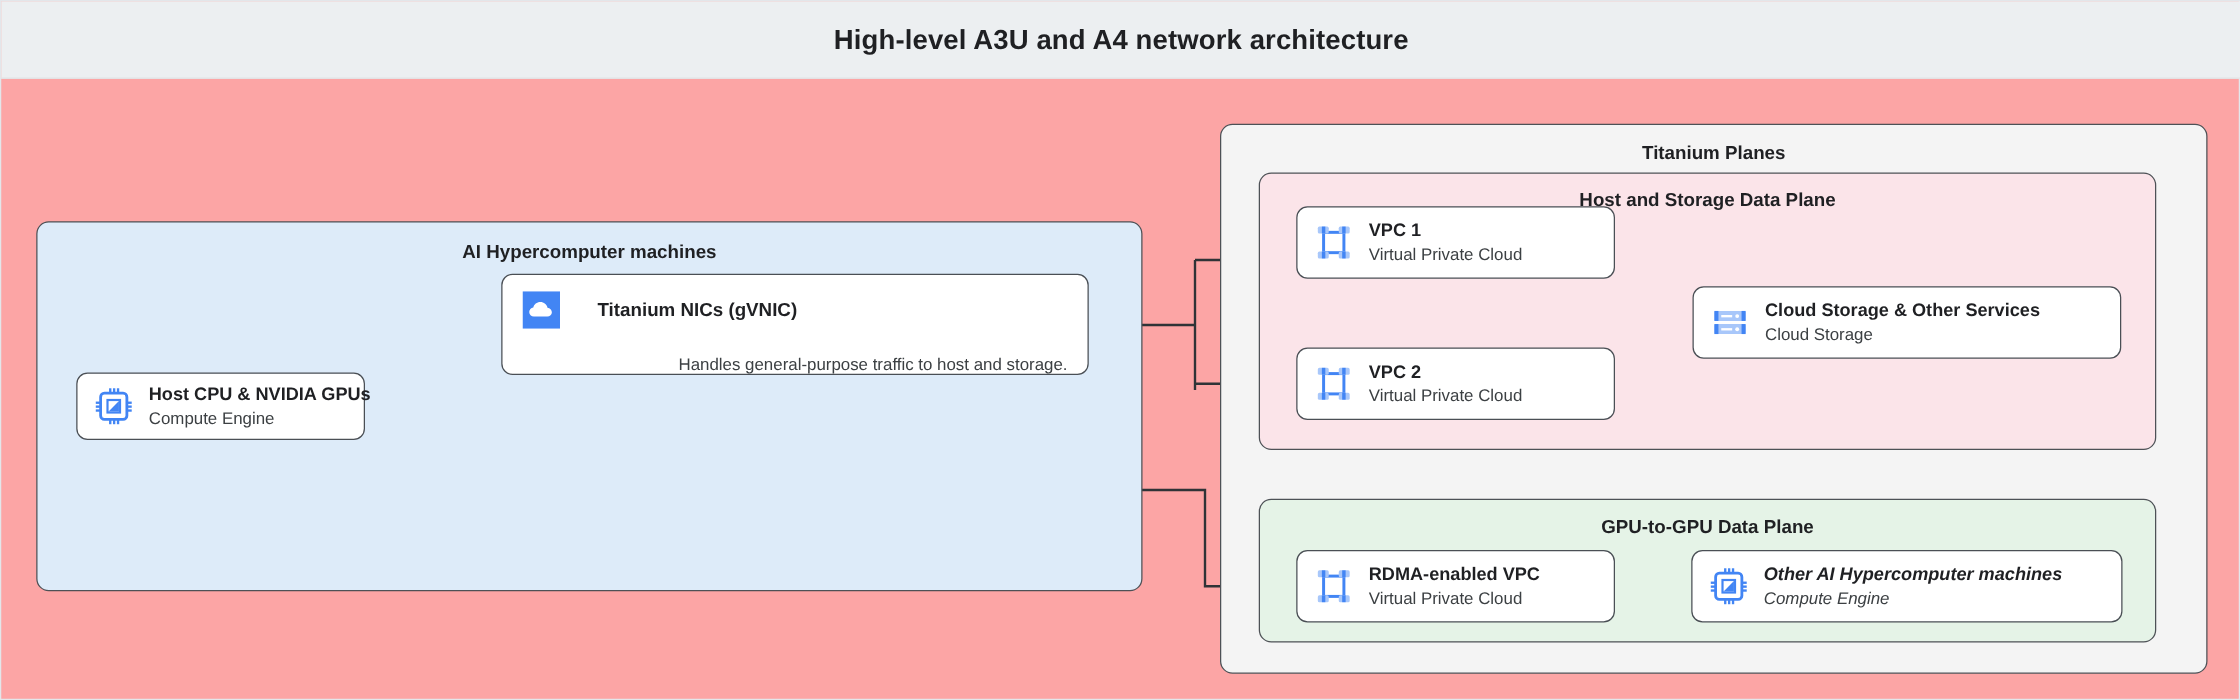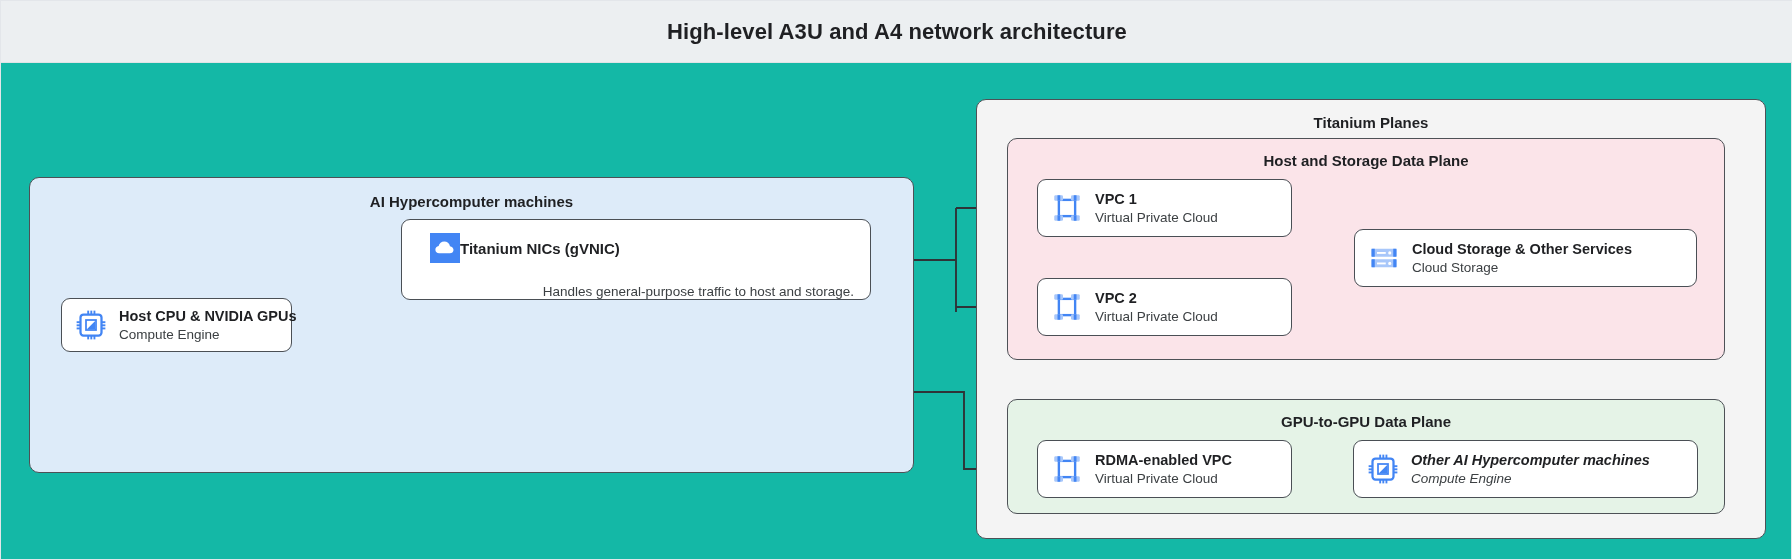--- a/index.html
+++ b/index.html
@@ -12,21 +12,21 @@
     height: 560px;
     font-family: "Liberation Sans", sans-serif;
     color: #202124;
     overflow: hidden;
   }
 
   #page {
     position: relative;
     width: 1792px;
     height: 560px;
-    background: #14b8a6;
+    background: #fca5a5;
     box-sizing: border-box;
     border: 1px solid #e3e6ea;
   }
 
   
   .header {
     position: absolute;
     left: 0;
     top: 0;
     width: 1792px;
@@ -131,41 +131,41 @@
     color: #1f2023;
     white-space: nowrap;
   }
   .node-sub {
     font-size: 13.5px;
     color: #3c4043;
     white-space: nowrap;
   }
 
   .node-hostcpu  { left: 60px;  top: 297px; width: 231px; height: 54px; }
-  .node-vpc1     { left: 1036px; top: 178px; width: 255px; height: 58px; }
+  .node-vpc1     { left: 1036px; top: 164px; width: 255px; height: 58px; }
   .node-vpc2     { left: 1036px; top: 277px; width: 255px; height: 58px; }
   .node-storage  { left: 1353px; top: 228px; width: 343px; height: 58px; }
   .node-rdma     { left: 1036px; top: 439px; width: 255px; height: 58px; }
   .node-othermachines { left: 1352px; top: 439px; width: 345px; height: 58px; font-style: italic; }
 
   
   .niccard {
     position: absolute;
     box-sizing: border-box;
     background: #ffffff;
     border: 1.6px solid #4a4f55;
     border-radius: 9px;
     display: flex;
     flex-direction: column;
   }
   .nic-head {
     display: flex;
     align-items: center;
-    gap: 0;
-    padding: 13px 16px 11px 28px;
+    gap: 30px;
+    padding: 13px 16px 11px 16px;
   }
   .nic-title {
     font-size: 15px;
     font-weight: bold;
     color: #1f2023;
     white-space: nowrap;
   }
   .nic-divider {
     height: 1.6px;
     background: #7d8287;

